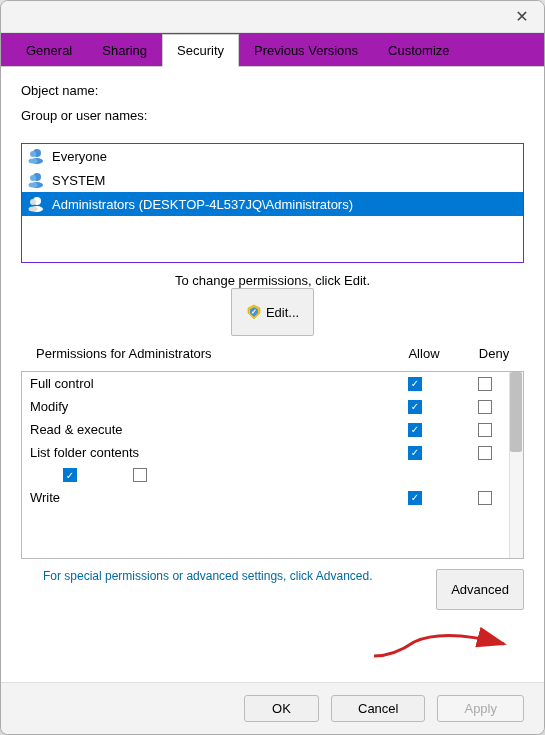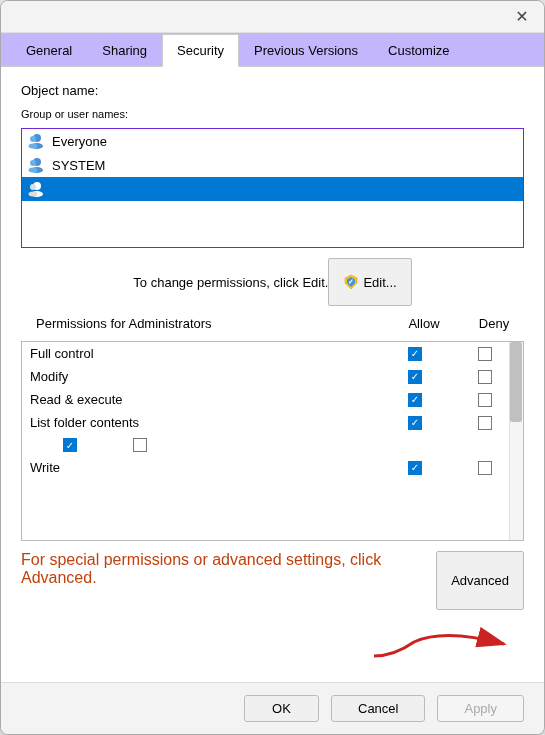--- a/index.html
+++ b/index.html
@@ -43,21 +43,21 @@
       cursor: pointer;
       font-size: 16px;
       color: #444;
       display: flex;
       align-items: center;
       justify-content: center;
     }
     .tabs {
       display: flex;
       padding: 0 10px;
-      background: #c4b5fd;
+      background: #a21caf;
       border-bottom: 1px solid #ccc;
       gap: 0;
     }
     .tab {
       padding: 8px 14px;
       cursor: pointer;
       border: 1px solid transparent;
       border-bottom: none;
       font-size: 13px;
       color: #000;
@@ -77,23 +77,23 @@
       background: #fff;
       display: flex;
       flex-direction: column;
       gap: 10px;
     }
     .object-name-label {
       font-size: 13px;
       color: #000;
     }
     .group-label {
-      font-size: 11px;
+      font-size: 13px;
       color: #000;
-      margin-bottom: 8px;
+      margin-bottom: 20px;
     }
     .user-list {
       border: 1px solid #6d28d9;
       background: #fff;
       height: 120px;
       overflow-y: auto;
     }
     .user-item {
       display: flex;
       align-items: center;
@@ -106,22 +106,23 @@
       background: #0078d4;
       color: white;
     }
     .user-icon {
       width: 18px;
       height: 18px;
       flex-shrink: 0;
     }
     .edit-row {
       display: flex;
-      justify-content: center;
-      align-items: center;
+      justify-content: space-between;
+      align-items: center;
+      flex-direction: column;
     }
     .edit-row span {
       font-size: 13px;
       color: #000;
     }
     .edit-btn {
       display: flex;
       align-items: center;
       gap: 4px;
       padding: 15px 14px;
@@ -204,26 +205,27 @@
       border-radius: 2px;
     }
     .advanced-row {
       display: flex;
       align-items: flex-start;
       justify-content: space-between;
       gap: 10px;
       position: relative;
     }
     .advanced-text {
-      font-size: 16px;
-      color: #c2410c;
+      font-size: 12px;
+      color: #0369a1;
       flex: 1;
+      margin-left: 22px;
     }
     .advanced-btn {
-      padding: 21px 14px;
+      padding: 12px 14px;
       border: 1px solid #bbb;
       background: #f0f0f0;
       cursor: pointer;
       font-size: 13px;
       border-radius: 2px;
       white-space: nowrap;
     }
     .arrow-container {
       display: flex;
       justify-content: flex-end;
@@ -297,20 +299,21 @@
           <span>SYSTEM</span>
         </div>
 
         <div class="user-item selected">
           <svg class="user-icon" viewBox="0 0 18 18">
             <circle cx="9" cy="6" r="4" fill="#fff"></circle>
             <ellipse cx="9" cy="14" rx="6" ry="3" fill="#fff"></ellipse>
             <circle cx="5" cy="7" r="3" fill="#ddd"></circle>
             <ellipse cx="5" cy="14" rx="4.5" ry="2.5" fill="#ddd"></ellipse>
           </svg>
+          <span>Administrators (DESKTOP-4L537JQ\Administrators)</span>
         </div>
 
       </div>
     </div>
 
     <div class="edit-row">
       <span>To change permissions, click Edit.</span>
       <button class="edit-btn">
         <svg width="16" height="16" viewBox="0 0 16 16">
           <polygon points="8,1 14,4 14,9 8,15 2,9 2,4" fill="#f5c518" stroke="#c8a000" stroke-width="0.5"></polygon>

